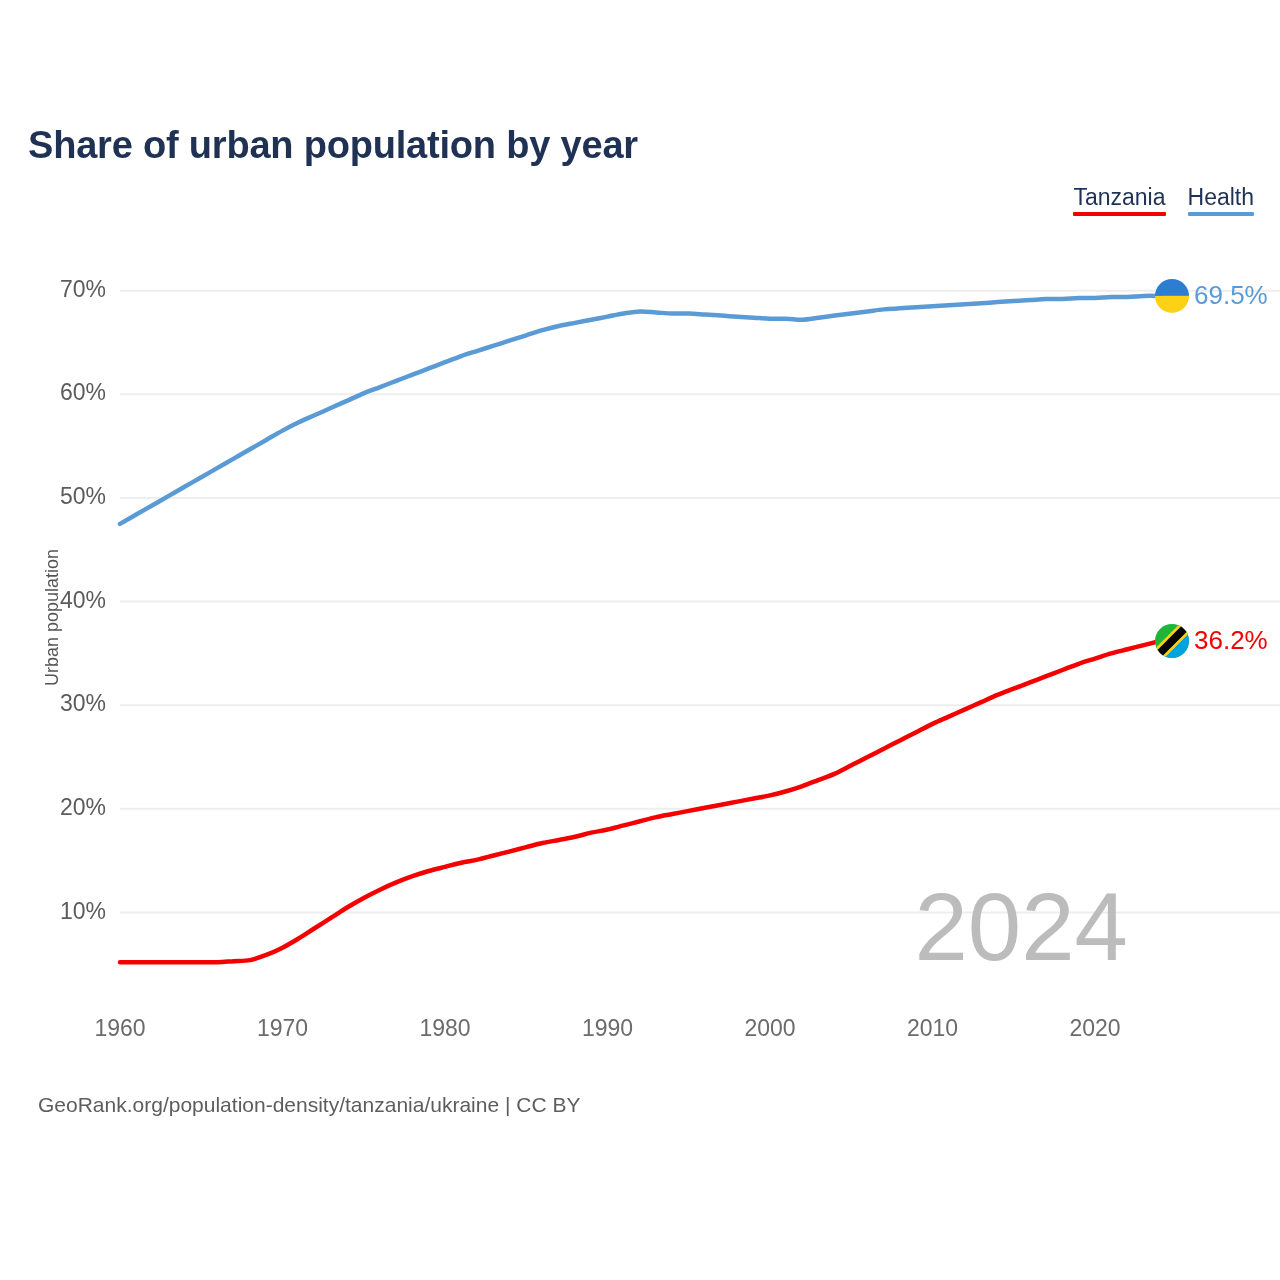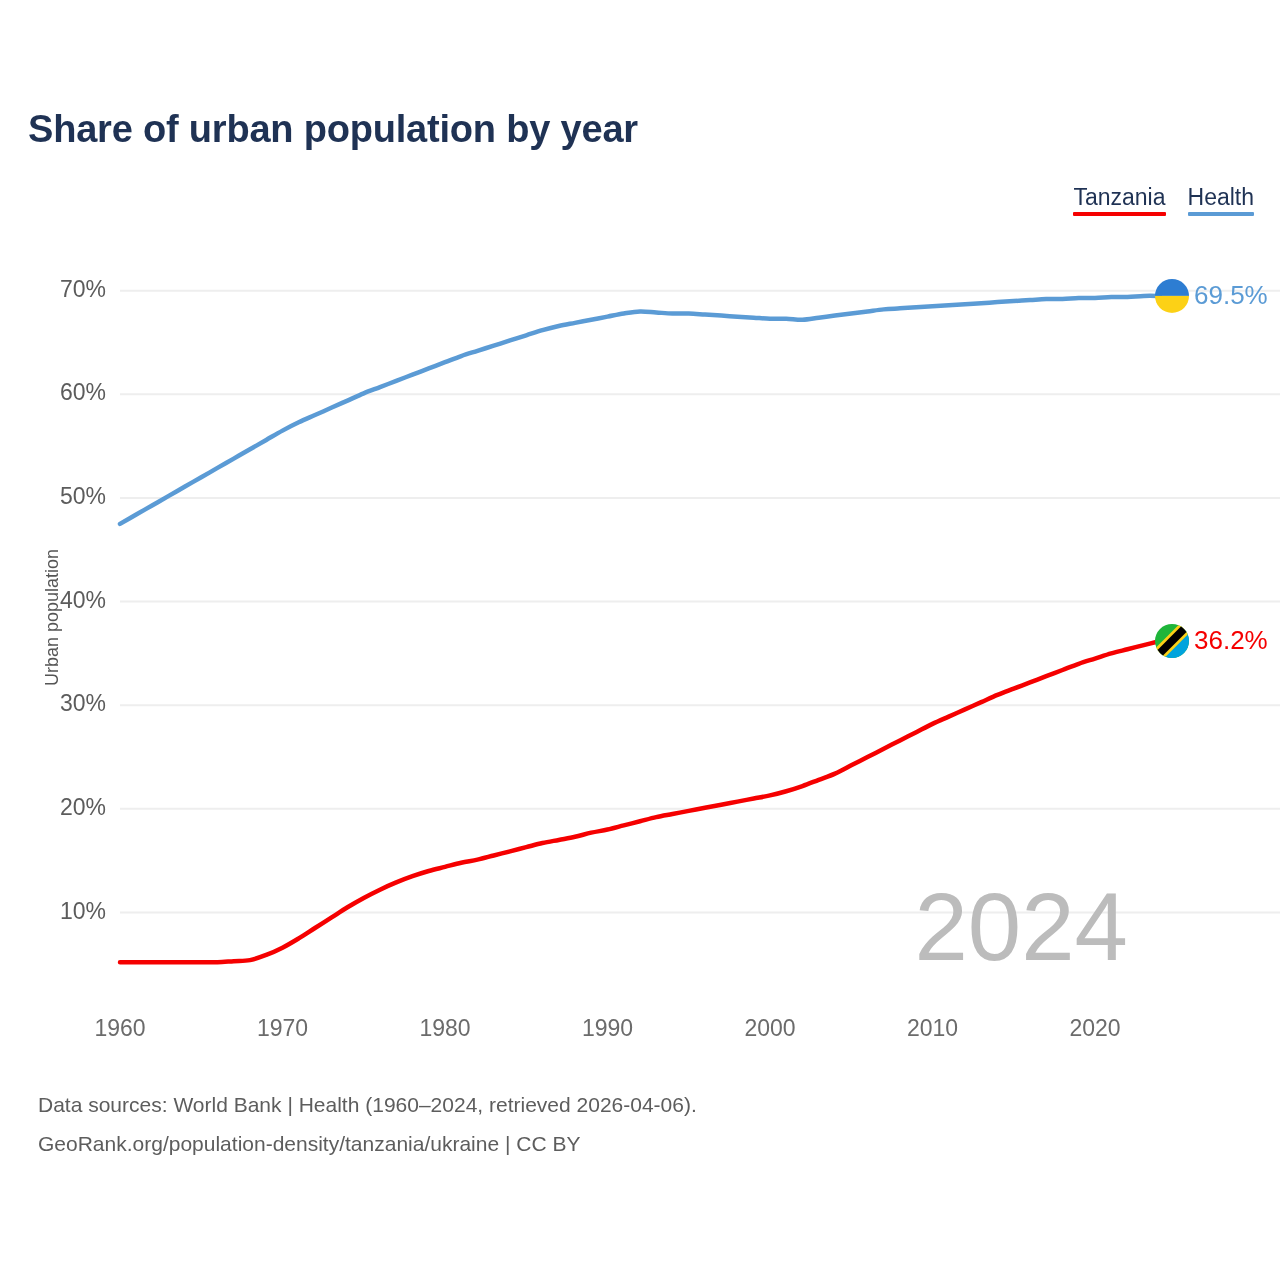--- a/index.html
+++ b/index.html
@@ -16,21 +16,21 @@
   }
   #root {
     position: absolute;
     inset: 0;
   }
 
   
   .chart-title {
     position: absolute;
     left: 28px;
-    top: 108px;
+    top: 124px;
     font-size: 38px;
     font-weight: bold;
     color: #1f3254;
     letter-spacing: -0.2px;
     white-space: nowrap;
   }
 
   
   .legend {
     position: absolute;
@@ -200,17 +200,16 @@
               <line x1="1155" y1="657.9710144927536" x2="1189" y2="623.9710144927536" stroke="#FCD116" stroke-width="13.26"></line>
               <line x1="1155" y1="657.9710144927536" x2="1189" y2="623.9710144927536" stroke="#000000" stroke-width="7.82"></line>
             </g>
           </g>
           <text class="endlabel" x="1194" y="641.9710144927536" fill="#F50000">36.2%</text>
         </g>
     </svg>
   </div>
 
   <div class="footer">
-    <div>Data sources: World Bank | Health (1960–2024, retrieved 2026-04-06).</div>
     <div>GeoRank.org/population-density/tanzania/ukraine | CC BY</div>
   </div>
 
 </div>
 
 </body></html>

